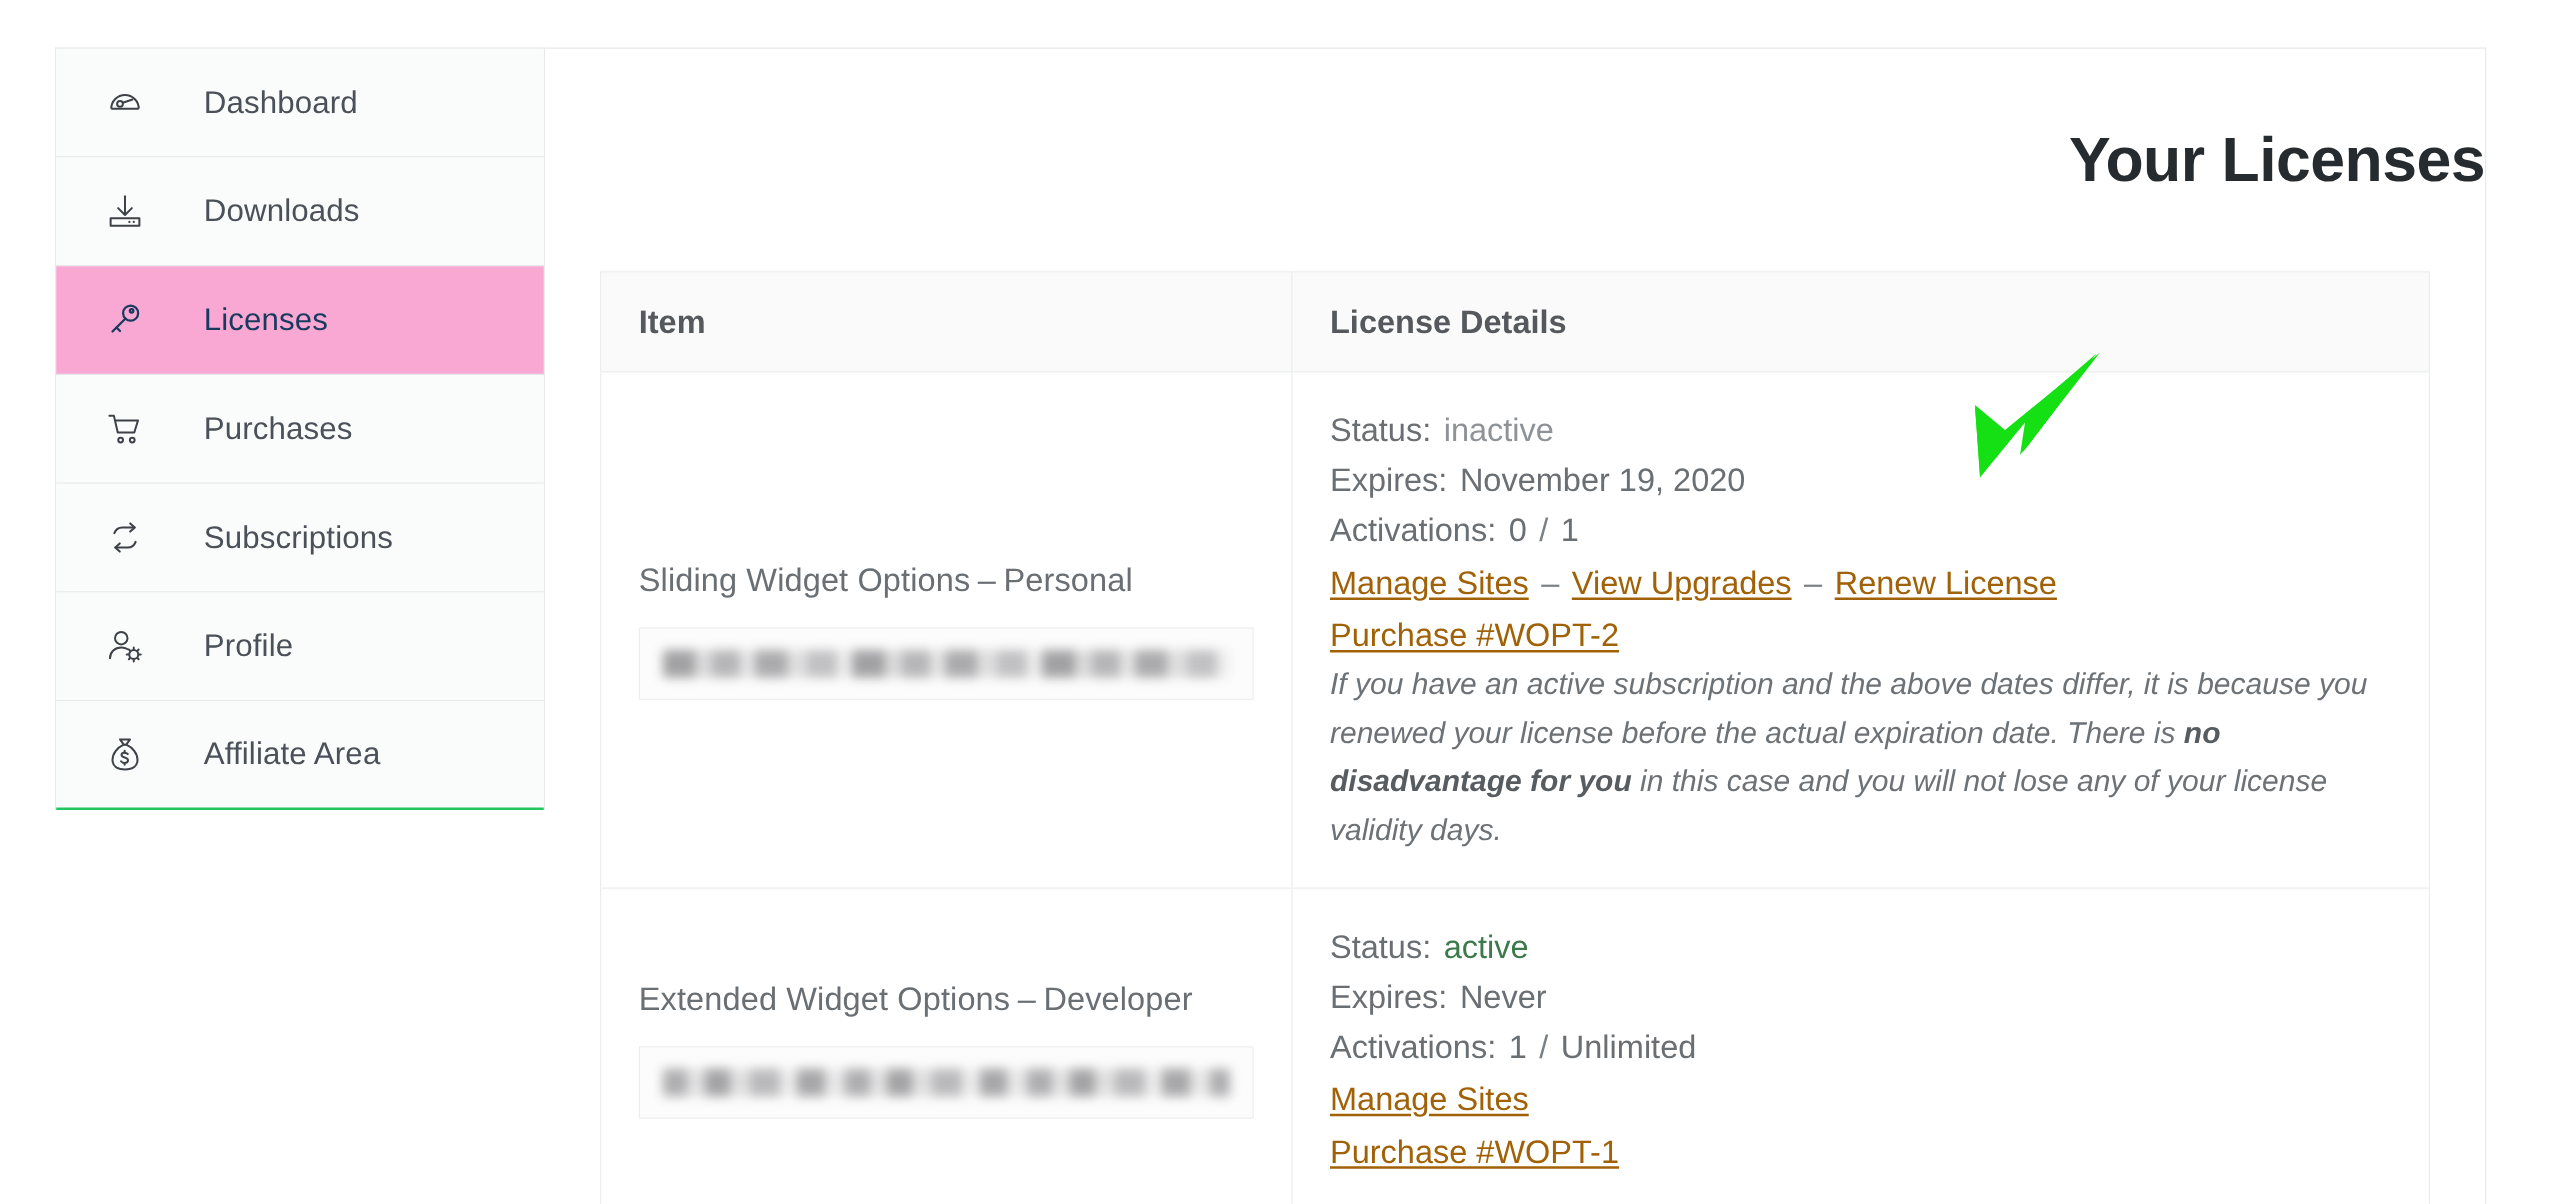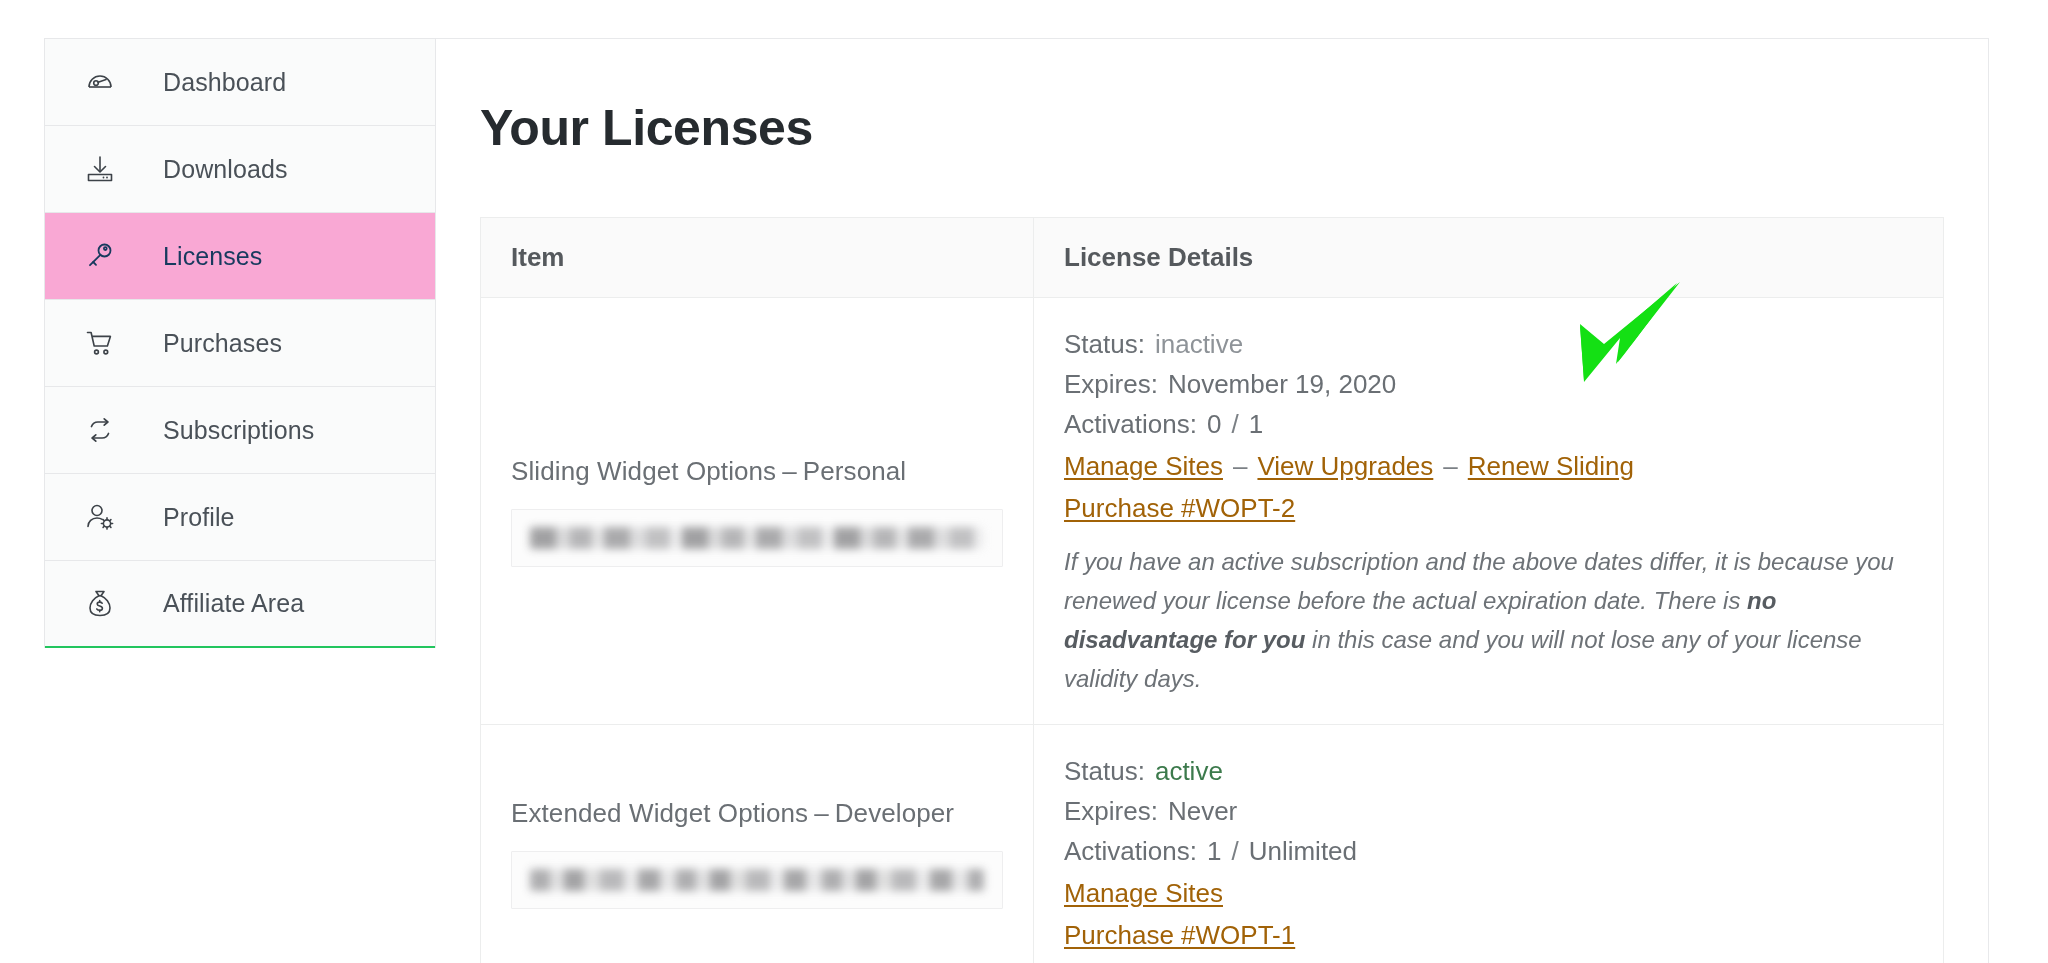--- a/index.html
+++ b/index.html
@@ -87,20 +87,21 @@
     min-height: 880px;
     padding: 0 0 60px 0;
   }
 
   .page-title {
     font-size: 50px;
     font-weight: 700;
     color: #262b2f;
     letter-spacing: -0.4px;
     margin: 60px 0 0 44px;
+    text-align: right;
   }
 
   
   .licenses-table {
     margin: 60px 44px 0 44px;
     border: 1px solid #eceded;
     border-collapse: collapse;
     width: calc(100% - 88px);
     table-layout: fixed;
   }
@@ -200,21 +201,20 @@
     text-underline-offset: 3px;
     cursor: pointer;
   }
   .sep { color: #7b8085; padding: 0 10px; }
 
   .note {
     font-size: 24px;
     line-height: 39px;
     color: #6d7277;
     font-style: italic;
-    margin-top: 14px;
     max-width: 1110px;
   }
   .note b { font-weight: 700; font-style: italic; color: #575c61; }
 
   
   .green-arrow {
     position: absolute;
     left: 1574px;
     top: 278px;
     width: 110px;
@@ -342,21 +342,21 @@
               <div class="detail-line">
                 <span class="detail-label">Status:</span><span class="detail-value status-inactive">inactive</span>
               </div>
               <div class="detail-line">
                 <span class="detail-label">Expires:</span><span class="detail-value">November 19, 2020</span>
               </div>
               <div class="detail-line">
                 <span class="detail-label">Activations:</span><span class="detail-value">0</span><span class="sep">/</span><span>1</span>
               </div>
               <div class="links-line">
-                <a class="lnk">Manage Sites</a><span class="sep">–</span><a class="lnk">View Upgrades</a><span class="sep">–</span><a class="lnk">Renew Sliding</a>
+                <a class="lnk">Manage Sites</a><span class="sep">–</span><a class="lnk">View Upgrades</a><span class="sep">–</span><a class="lnk">Renew License</a>
               </div>
               <div class="links-line">
                 <a class="lnk">Purchase #WOPT-2</a>
               </div>
               <div class="note">
                 <span>If you have an active subscription and the above dates differ, it is because you renewed your license before the actual expiration date. There is </span><b>no disadvantage for you</b><span> in this case and you will not lose any of your license validity days.</span>
               </div>
             </td>
           </tr>
 

